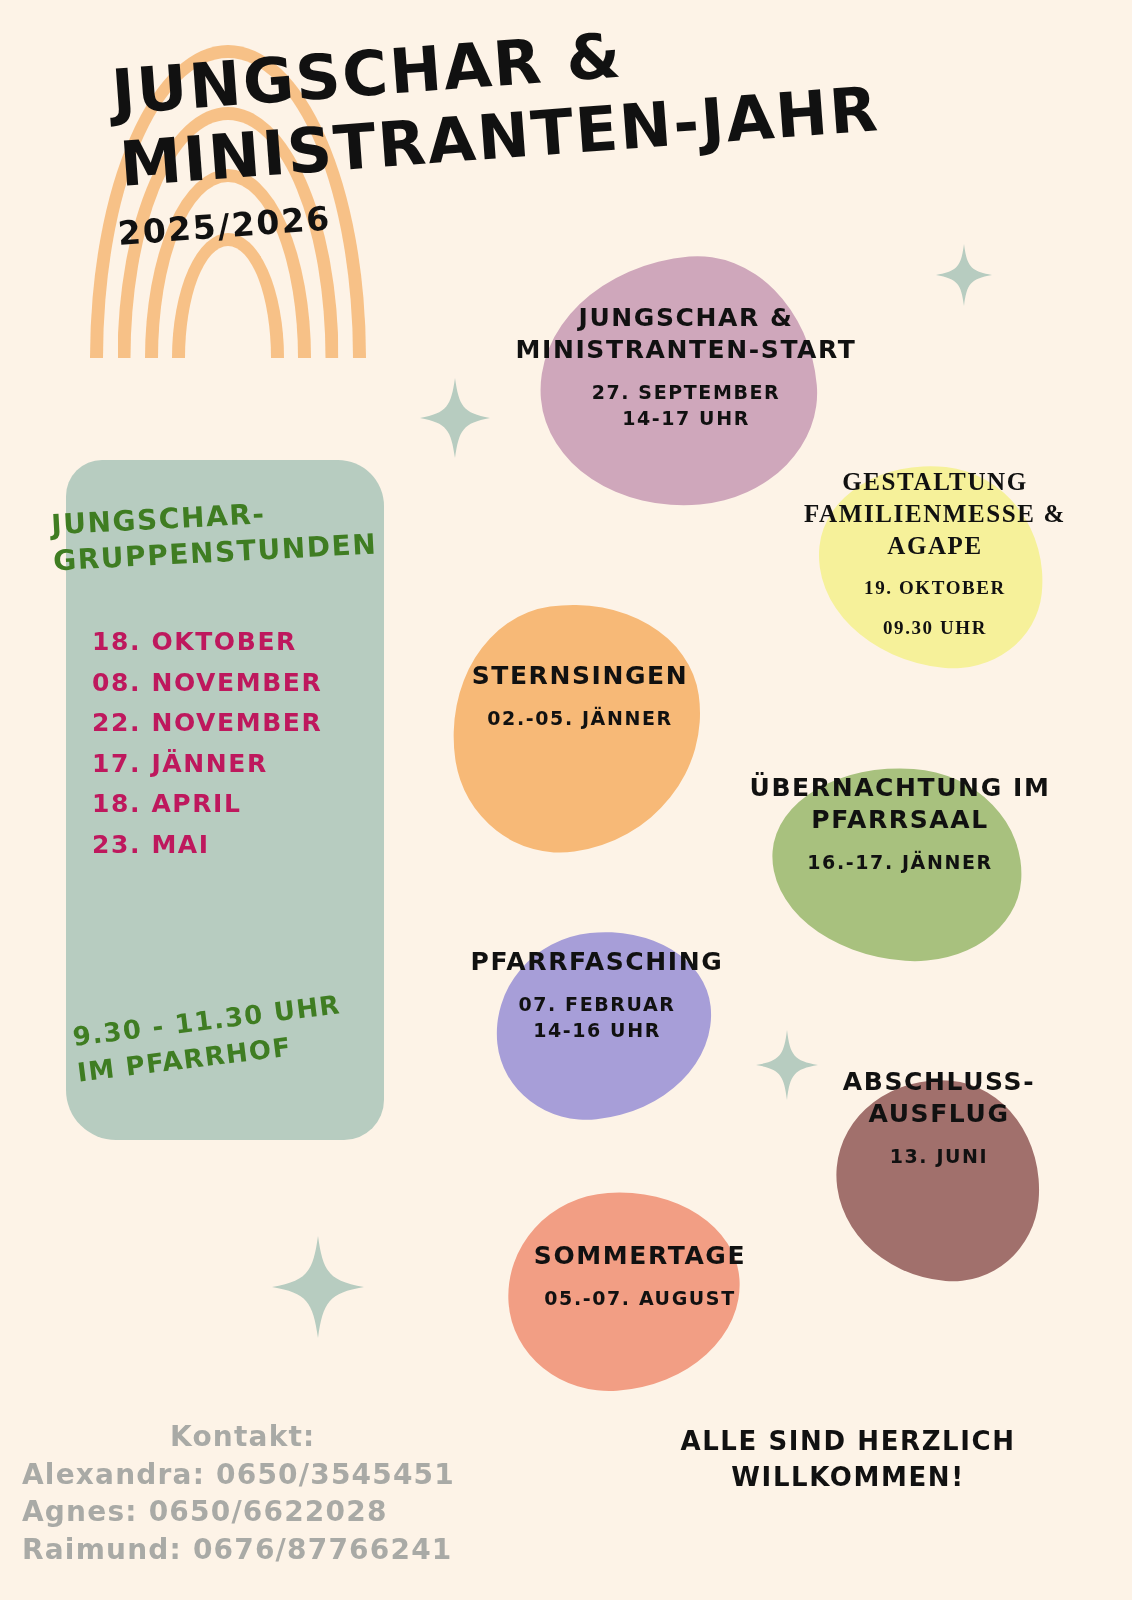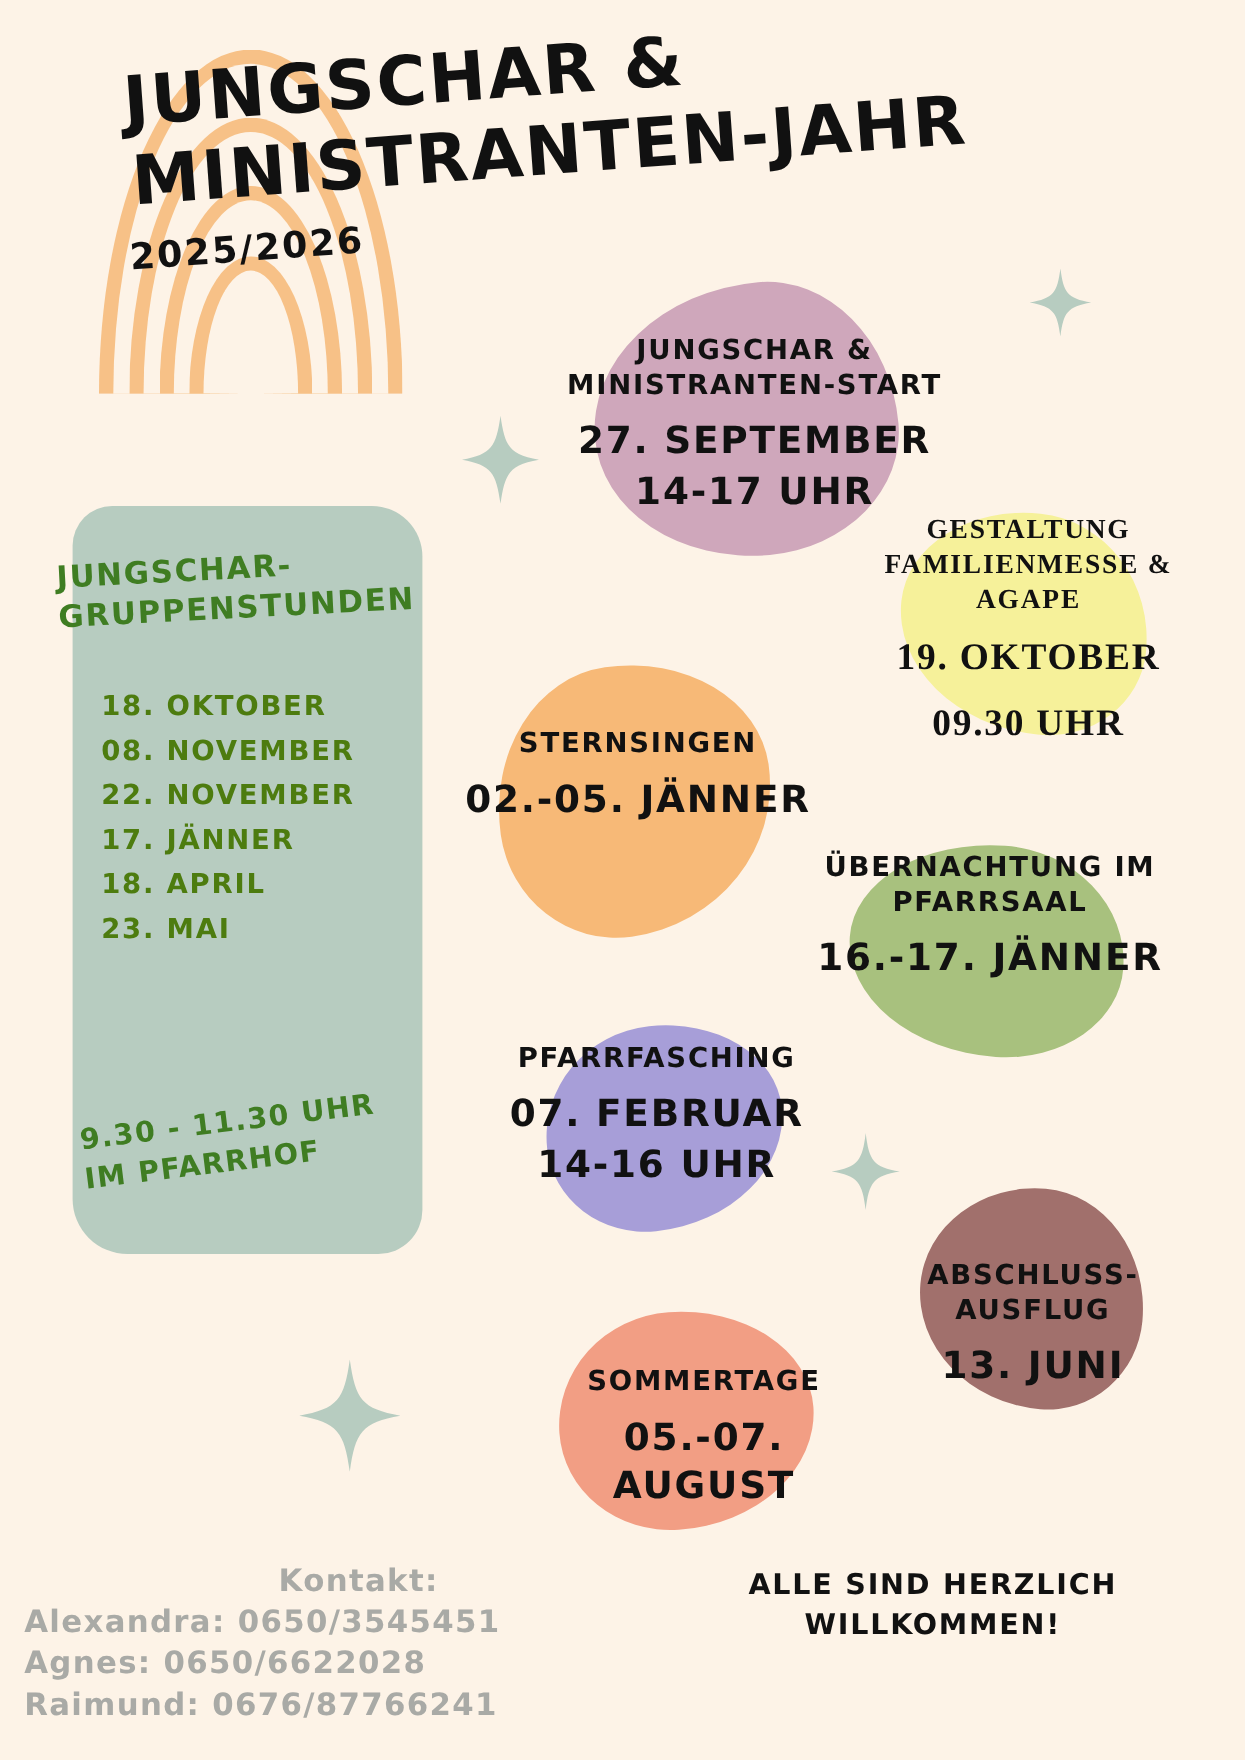--- a/index.html
+++ b/index.html
@@ -93,21 +93,21 @@
     font-weight: bold;
     letter-spacing: 1.6px;
     line-height: 1.28;
   }
   .blob-text .head {
     display: block;
     font-size: 25px;
   }
   .blob-text .sub {
     display: block;
-    font-size: 34px;
+    font-size: 19px;
     margin-top: 14px;
   }
 
   
   .b-start {
     left: 540px; top: 258px; width: 276px; height: 248px;
     background: #cfa7bb;
     border-radius: 58% 42% 46% 54% / 52% 56% 44% 48%;
     transform: rotate(-5deg);
   }
@@ -166,21 +166,21 @@
     font-weight: bold;
     font-size: 28px;
     letter-spacing: 1.6px;
     line-height: 1.3;
     transform: rotate(-3deg);
   }
   .gruppen-list {
     position: absolute;
     z-index: 3;
     left: 92px; top: 622px;
-    color: #4d7c0f;
+    color: #be185d;
     font-weight: bold;
     font-size: 25px;
     letter-spacing: 1.6px;
     line-height: 1.62;
   }
   .gruppen-foot {
     position: absolute;
     z-index: 3;
     left: 74px; top: 1000px;
     width: 310px;
@@ -221,21 +221,20 @@
     width: 460px;
     color: #a9aaa6;
     font-weight: bold;
     font-size: 28px;
     letter-spacing: 1.2px;
     line-height: 1.34;
   }
   .contact .c-head {
     display: block;
     margin-left: 148px;
-    text-align: center;
   }
 </style>
 </head>
 <body>
 
 <div class="poster">
 
   <div class="rainbow">
     <div class="arc a1"></div>
     <div class="arc a2"></div>
@@ -319,21 +318,21 @@
   </div>
 
   <div class="blob b-fasching"></div>
   <div class="blob-text" style="left:432px; top:946px; width:330px;">
     <span class="head">PFARRFASCHING</span>
     <span class="sub">07. FEBRUAR</span>
     <span class="sub" style="margin-top:2px;">14-16 UHR</span>
   </div>
 
   <div class="blob b-abschluss"></div>
-  <div class="blob-text" style="left:826px; top:1143px; width:226px;text-align:center;">
+  <div class="blob-text" style="left:826px; top:1066px; width:226px;text-align:center;">
     <span class="head">ABSCHLUSS-</span>
     <span class="head">AUSFLUG</span>
     <span class="sub">13. JUNI</span>
   </div>
 
   <div class="blob b-sommer"></div>
   <div class="blob-text" style="left:480px; top:1240px; width:320px;">
     <span class="head">SOMMERTAGE</span>
     <span class="sub">05.-07. AUGUST</span>
   </div>

